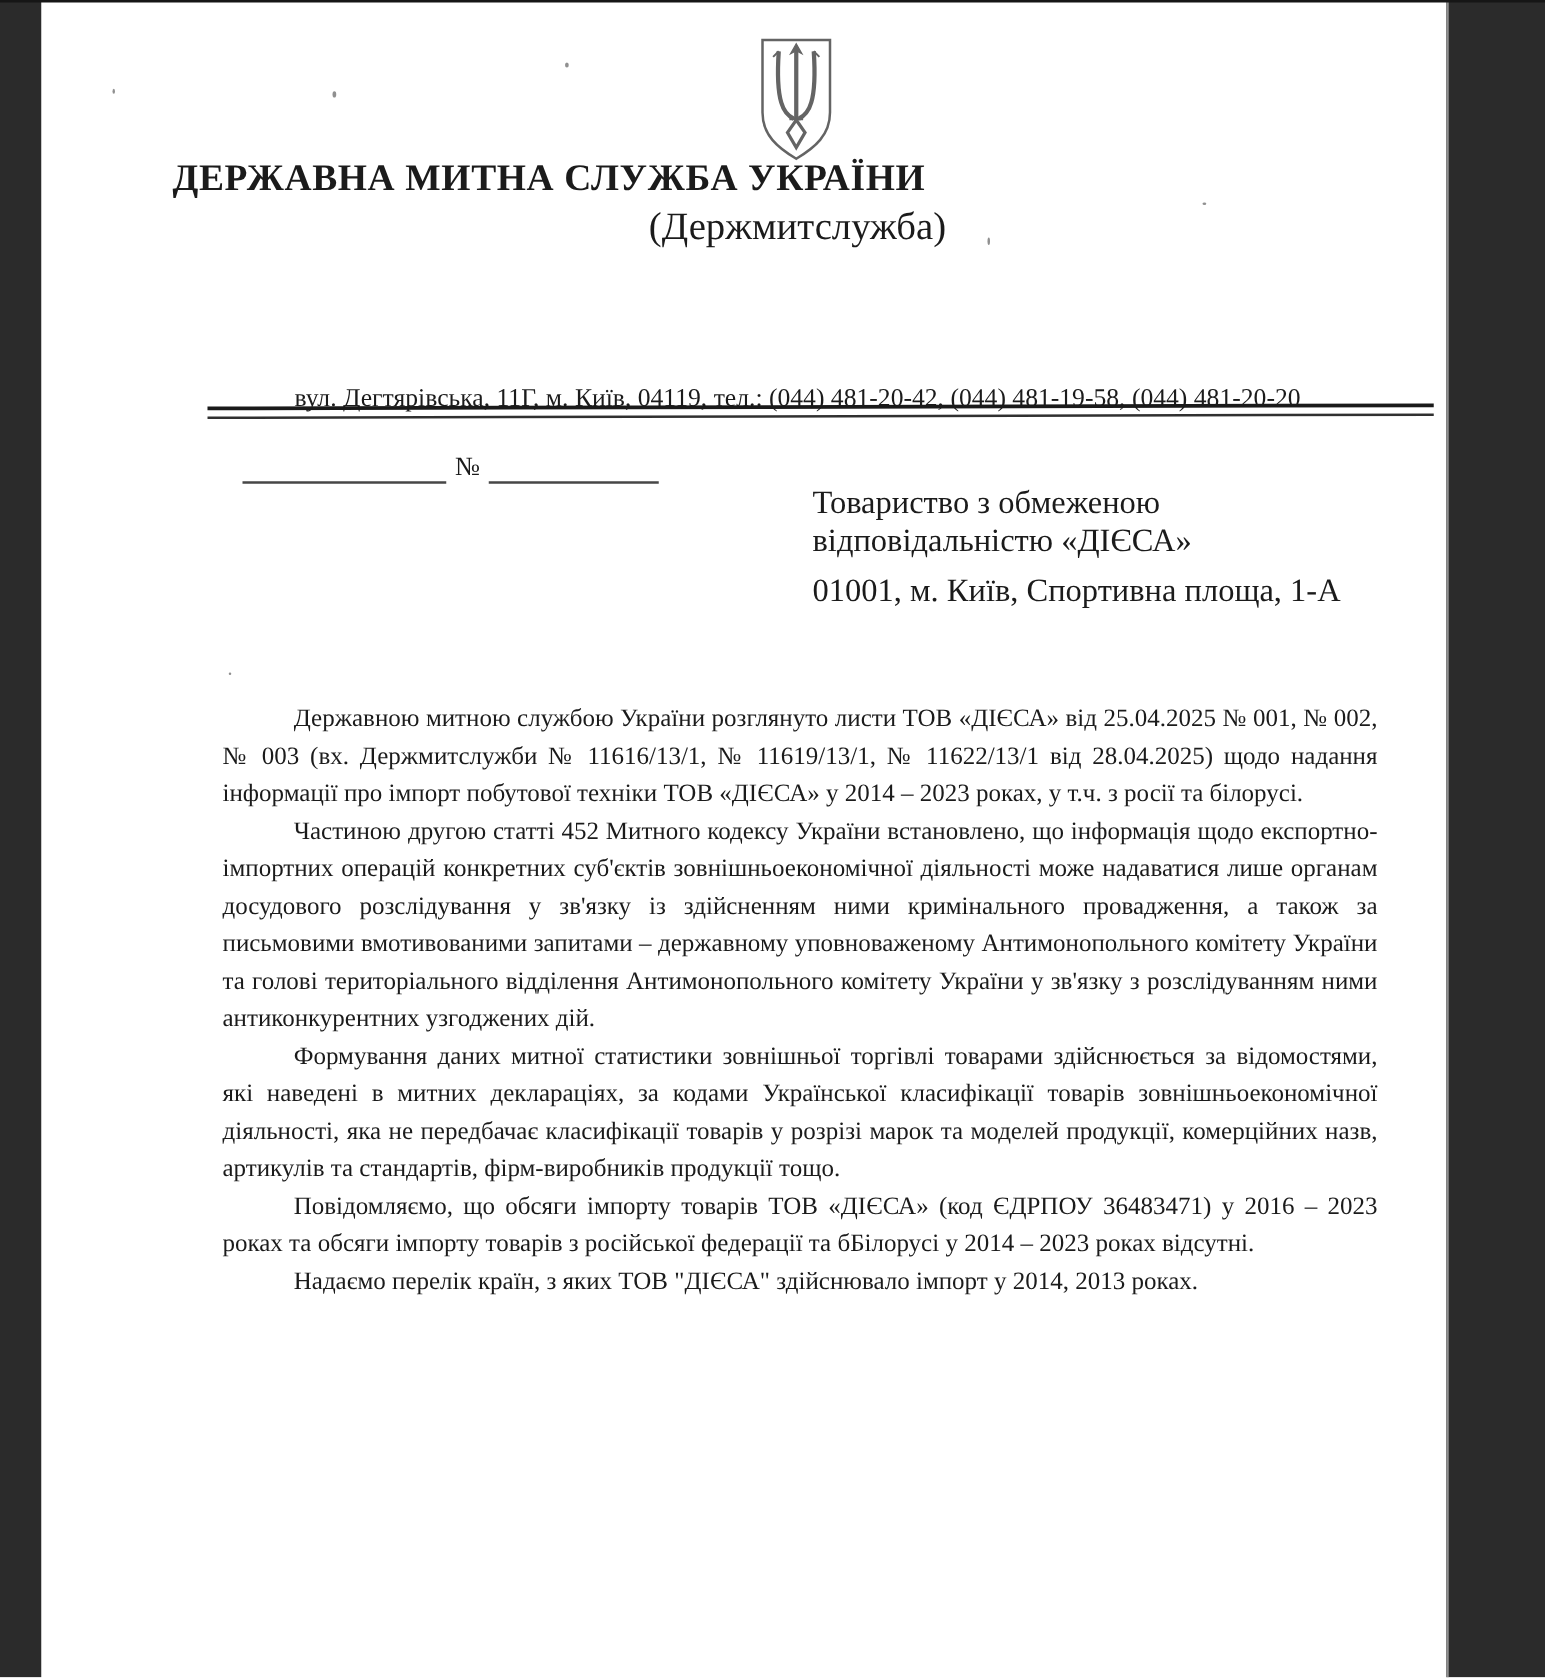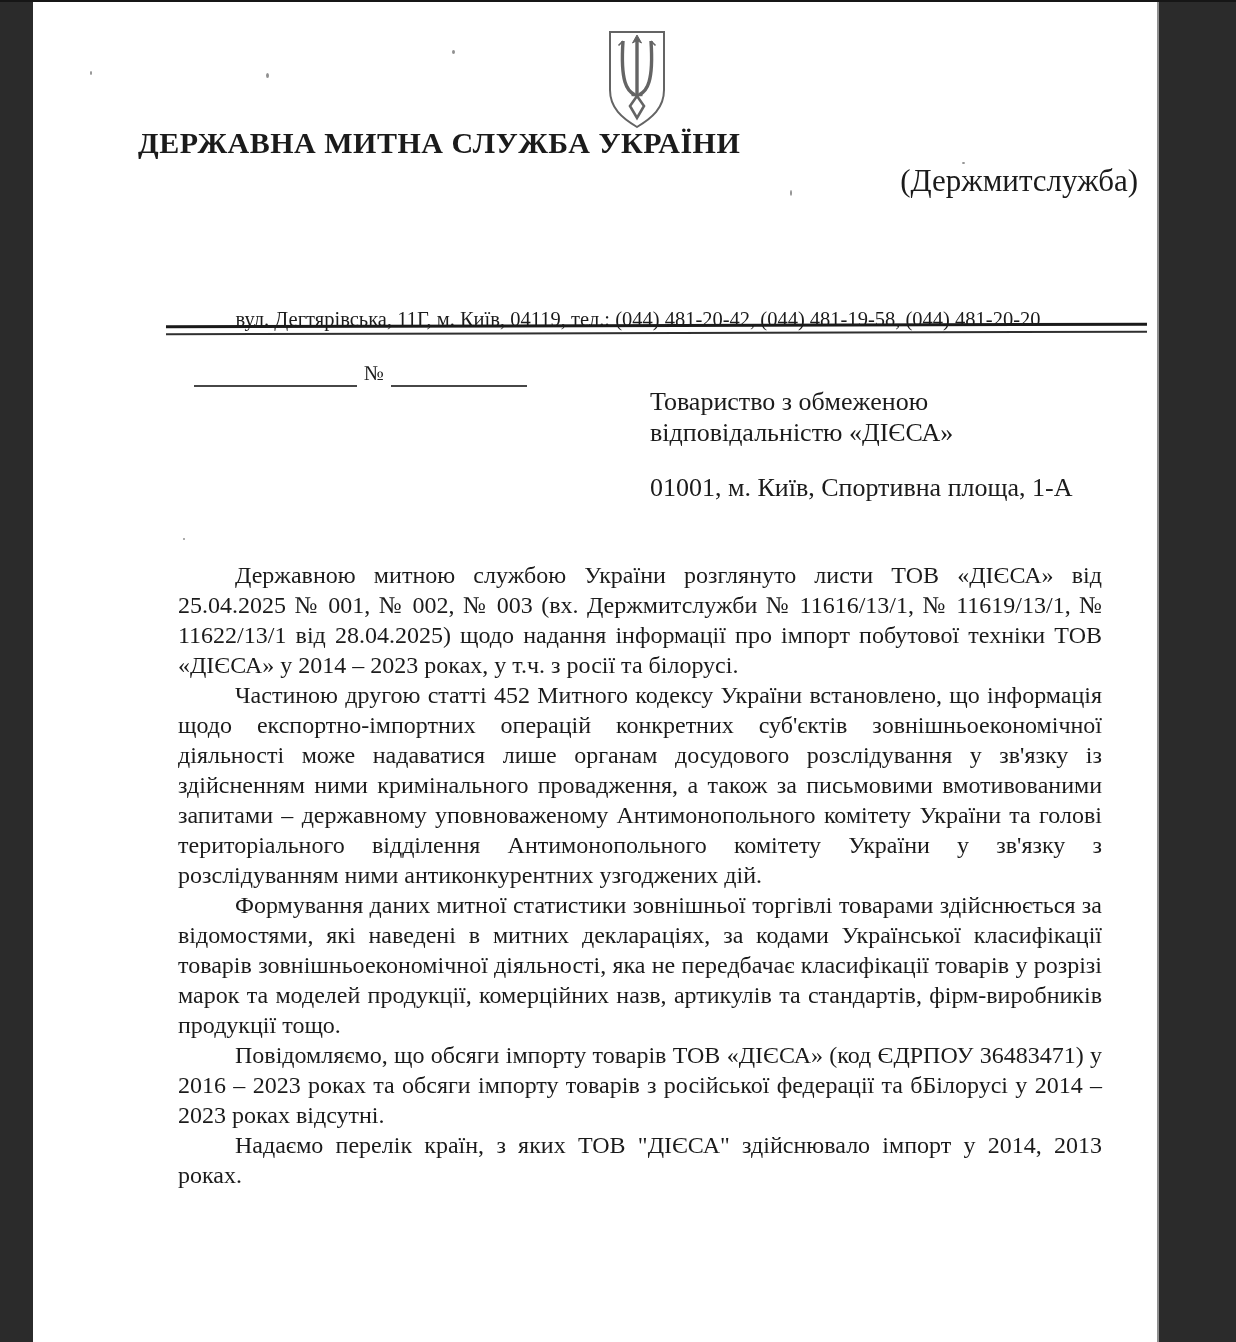--- a/index.html
+++ b/index.html
@@ -14,44 +14,44 @@
   
   .edge{position:absolute;top:0;height:100%;background:#2b2b2b;}
   .edge-left{left:0;width:33px;}
   .edge-right{left:1157px;width:79px;border-left:2px solid #8f8f8f;}
   .edge-top{position:absolute;left:0;top:0;width:100%;height:2px;background:#161616;}
 
   
   .emblem{position:absolute;left:604px;top:30px;width:66px;height:100px;}
   .org-name{position:absolute;left:138px;top:108px;width:1000px;text-align:left;
     font-weight:bold;font-size:30px;letter-spacing:.5px;white-space:nowrap;margin-top:18px;}
-  .org-short{position:absolute;left:138px;top:163px;width:1000px;text-align:right;
+  .org-short{position:absolute;left:138px;top:163px;width:1000px;text-align:center;
     font-size:31px;white-space:nowrap;}
   .org-contacts{position:absolute;left:138px;top:258px;width:1000px;text-align:center;
     font-size:20.5px;line-height:27px;margin-top:48px;}
   .underline{text-decoration:underline;}
 
   .separator{position:absolute;left:166px;top:324px;width:981px;height:5px;
     border-top:3px solid #1a1a1a;border-bottom:2px solid #303030;
     transform:rotate(-0.15deg);}
 
   
   .ref-line{position:absolute;left:194px;top:360px;height:27px;font-size:21px;white-space:nowrap;}
   .ref-blank{display:inline-block;height:25px;border-bottom:2px solid #474747;vertical-align:bottom;}
   .ref-blank-date{width:163px;}
   .ref-blank-num{width:136px;}
   .ref-no{display:inline-block;padding:0 7px;vertical-align:bottom;line-height:27px;}
 
   .recipient{position:absolute;left:650px;top:386px;font-size:26px;line-height:31px;}
-  .recipient-address{margin-top:24px;}
+  .recipient-address{margin-top:9px;}
 
   .subject{position:absolute;left:178px;top:511px;font-size:25px;font-weight:bold;letter-spacing:.2px;}
 
   .body-text{position:absolute;left:178px;top:560px;width:924px;
-    font-size:24px;line-height:30px;text-align:justify;}
+    font-size:20px;line-height:30px;text-align:justify;}
   .body-text p{margin:0;text-indent:57px;}
 
   
   .speck{position:absolute;background:#555;border-radius:50%;opacity:.65;}
 </style>
 </head>
 <body>
 
 <div id="scan-page">
 

